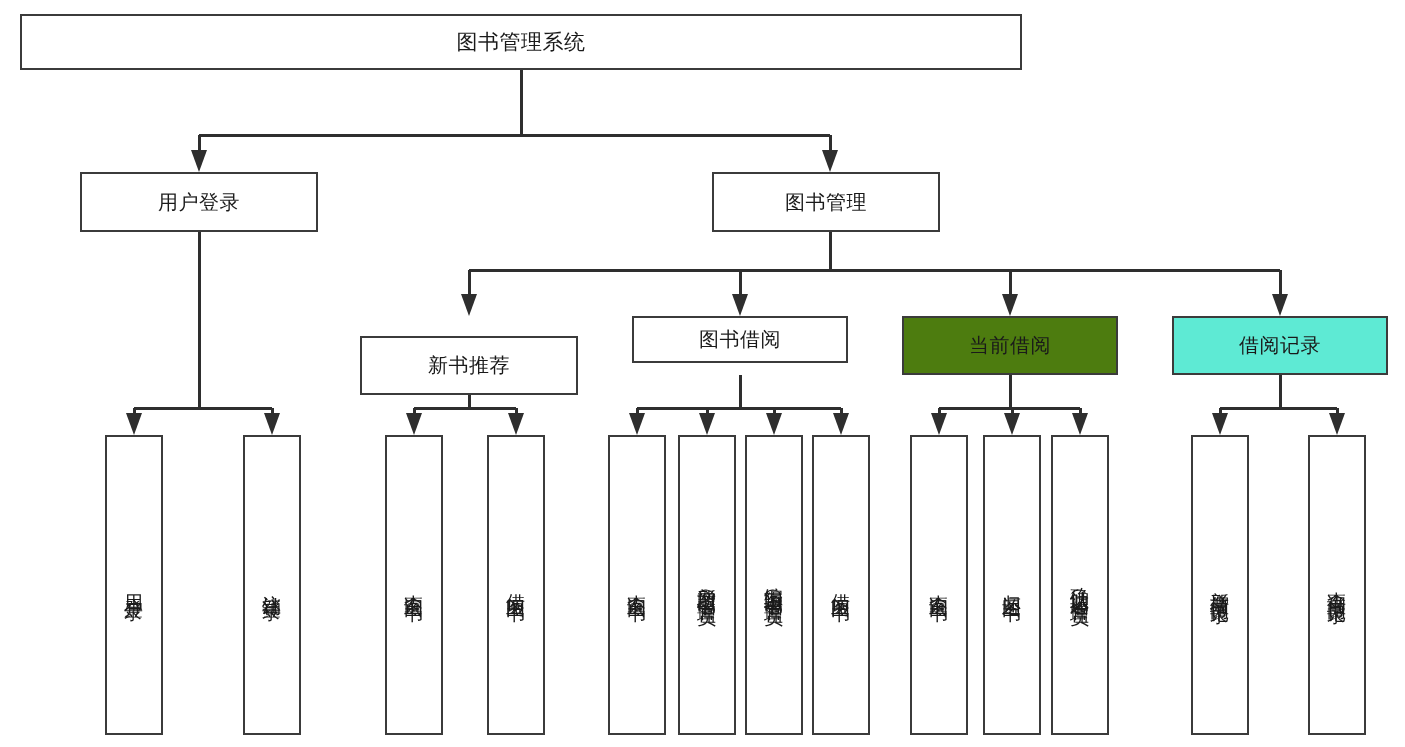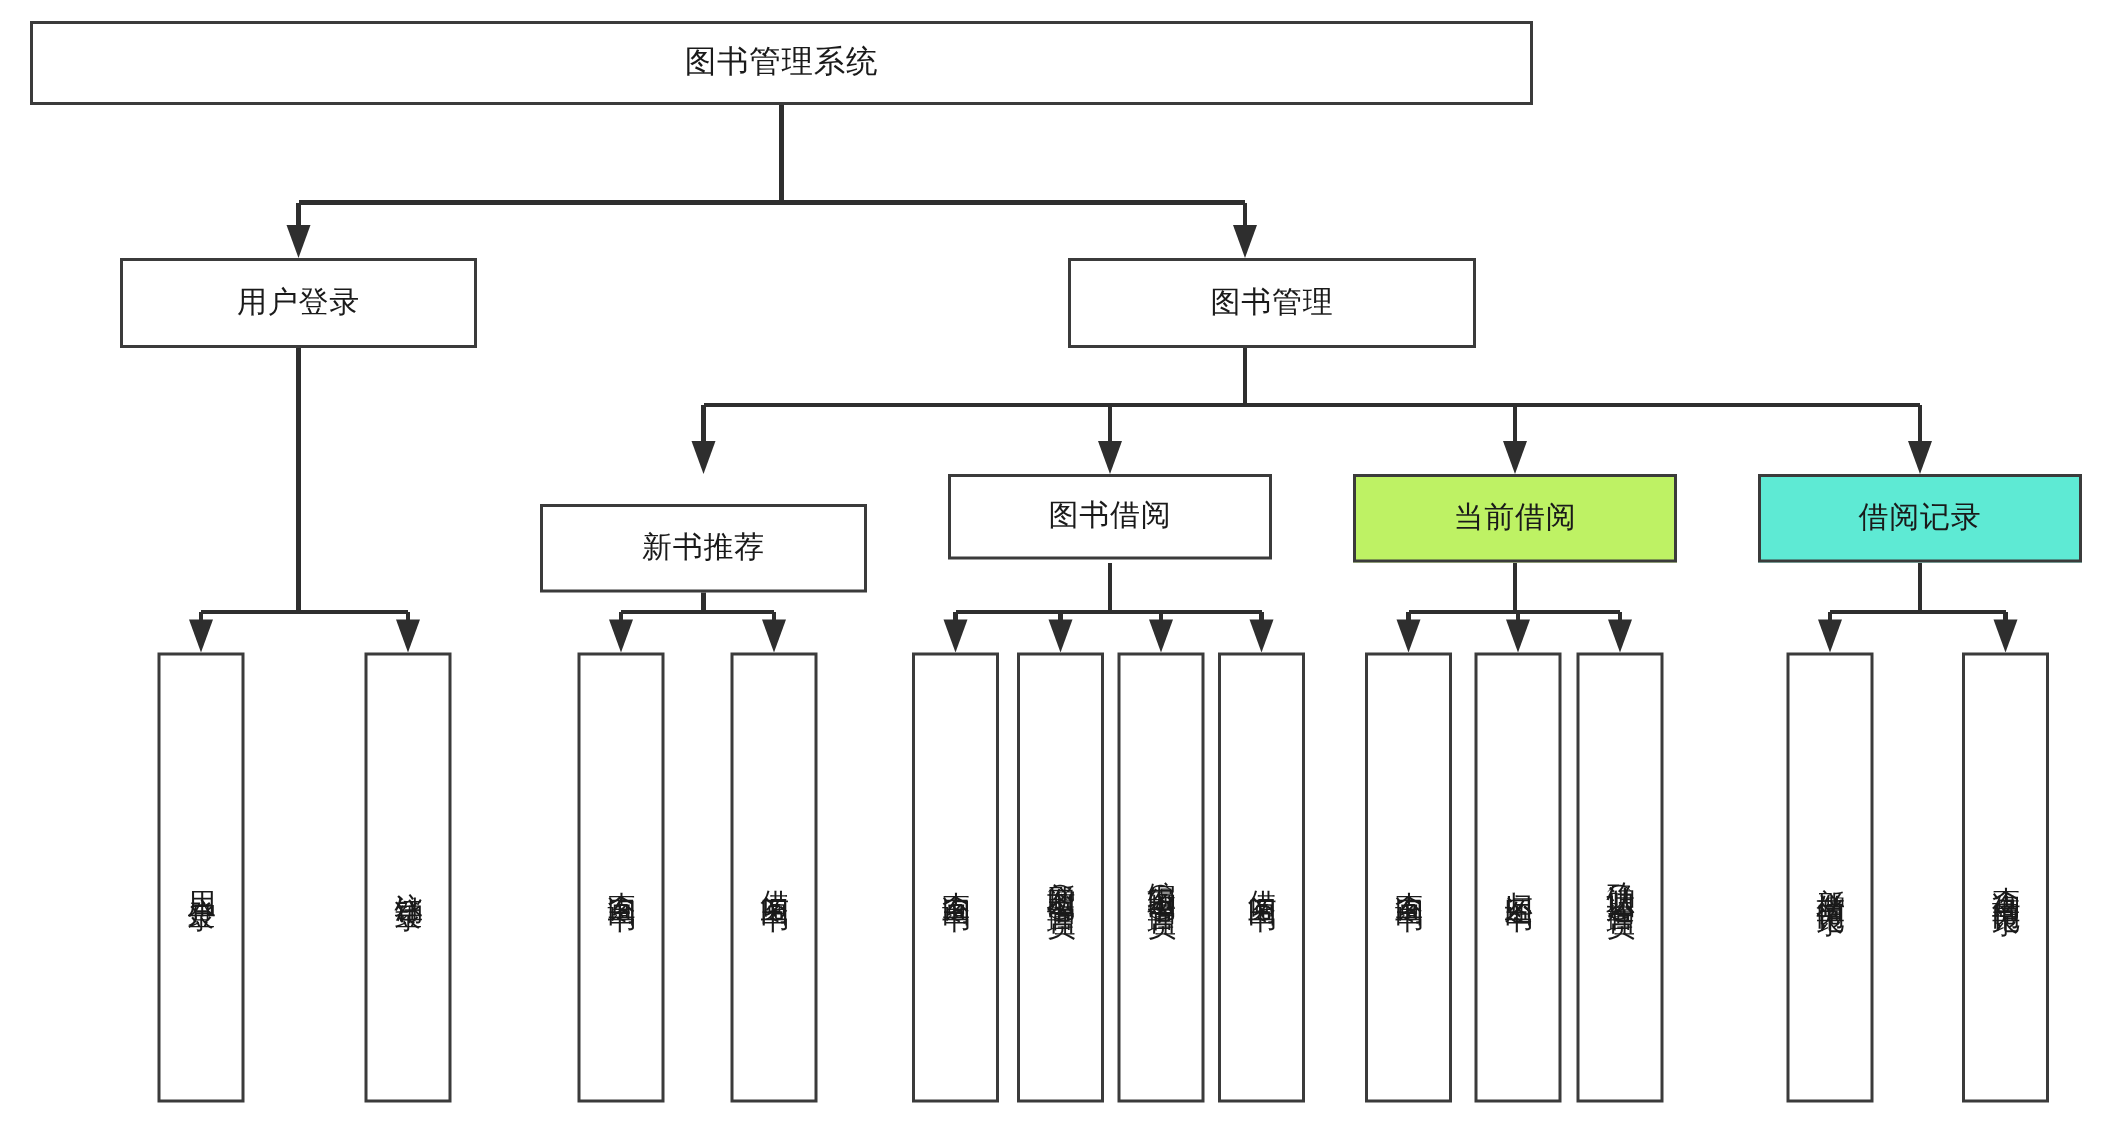--- a/index.html
+++ b/index.html
@@ -129,30 +129,30 @@
       <line x1="1337" y1="408" x2="1337" y2="415" stroke="#2e2e2e" stroke-width="3" shape-rendering="crispEdges"></line>
       <path d="M1329,413 L1345,413 L1337,435 Z" fill="#2e2e2e"></path>
     </svg>
   <div id="nodes">
       <div class="node root" style="left: 20px; top: 14px; width: 1002px; height: 56px; border-color: rgb(59, 59, 59); background: rgb(255, 255, 255); color: rgb(26, 26, 26);">
         <span class="label">图书管理系统</span>
       </div>
       <div class="node level1" style="left: 80px; top: 172px; width: 238px; height: 60px; border-color: rgb(59, 59, 59); background: rgb(255, 255, 255); color: rgb(26, 26, 26);">
         <span class="label">用户登录</span>
       </div>
-      <div class="node level1" style="left: 712px; top: 172px; width: 272px; height: 60px; border-color: rgb(59, 59, 59); background: rgb(255, 255, 255); color: rgb(26, 26, 26);">
+      <div class="node level1" style="left: 712px; top: 172px; width: 228px; height: 60px; border-color: rgb(59, 59, 59); background: rgb(255, 255, 255); color: rgb(26, 26, 26);">
         <span class="label">图书管理</span>
       </div>
       <div class="node level2" style="left: 360px; top: 316px; width: 218px; height: 59px; border-color: rgb(59, 59, 59); background: rgb(255, 255, 255); color: rgb(26, 26, 26); margin-top: 20px;">
         <span class="label">新书推荐</span>
       </div>
-      <div class="node level2" style="left: 632px; top: 316px; width: 216px; height: 57px; border-color: rgb(59, 59, 59); background: rgb(255, 255, 255); color: rgb(26, 26, 26);">
+      <div class="node level2" style="left: 632px; top: 316px; width: 216px; height: 47px; border-color: rgb(59, 59, 59); background: rgb(255, 255, 255); color: rgb(26, 26, 26);">
         <span class="label">图书借阅</span>
       </div>
-      <div class="node level2" style="left: 902px; top: 316px; width: 216px; height: 59px; border-color: rgb(59, 59, 59); background: #bef264; color: rgb(26, 26, 26);">
+      <div class="node level2" style="left: 902px; top: 316px; width: 216px; height: 59px; border-color: rgb(59, 59, 59); background: #4d7c0f; color: rgb(26, 26, 26);">
         <span class="label">当前借阅</span>
       </div>
       <div class="node level2" style="left: 1172px; top: 316px; width: 216px; height: 59px; border-color: rgb(59, 59, 59); background: #5eead4; color: rgb(26, 26, 26);">
         <span class="label">借阅记录</span>
       </div>
       <div class="node leaf" style="left: 105px; top: 435px; width: 58px; height: 300px; border-color: rgb(59, 59, 59); background: rgb(255, 255, 255); color: rgb(26, 26, 26);">
         <span class="label">用户登录</span>
       </div>
       <div class="node leaf" style="left: 243px; top: 435px; width: 58px; height: 300px; border-color: rgb(59, 59, 59); background: rgb(255, 255, 255); color: rgb(26, 26, 26);">
         <span class="label">注销登录</span>

